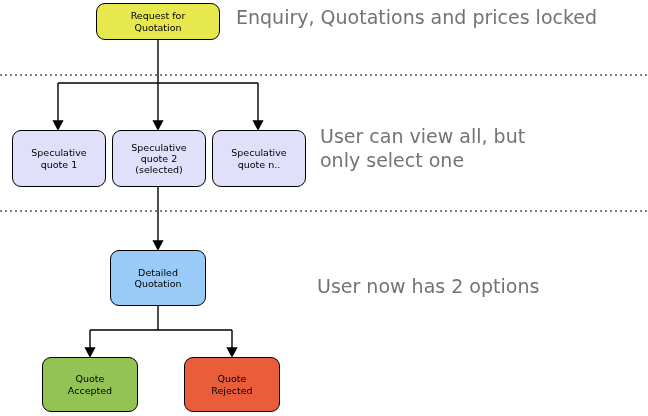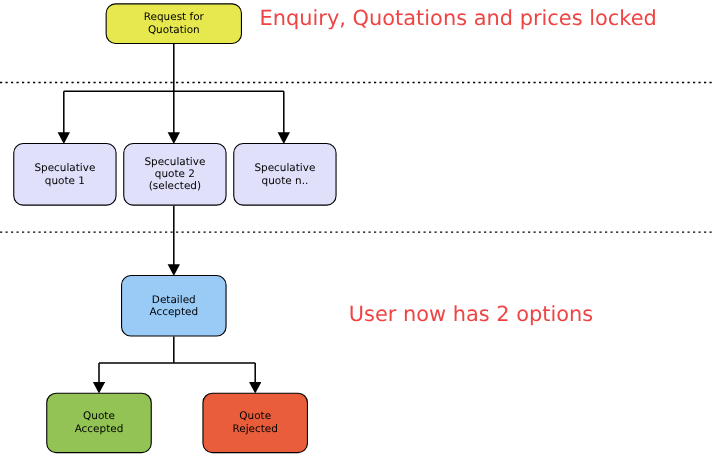--- a/index.html
+++ b/index.html
@@ -93,21 +93,21 @@
   .node-rejected {
     left: 184px;
     top: 357px;
     width: 96px;
     height: 55px;
     background: #ea5d3b;
     font-size: 9.5px;
   }
   .annotation {
     position: absolute;
-    color: #ef4444;
+    color: #737373;
     font-size: 19px;
     line-height: 1.28;
     white-space: pre-line;
     z-index: 6;
   }
   .ann-top    { left: 236px; top: 5px; }
   .ann-middle { left: 320px; top: 124px; }
   .ann-bottom { left: 317px; top: 274px; }
   .phase-label {
     position: absolute;
@@ -164,28 +164,30 @@
 quote 1</div>
 
   <div class="node node-spec2">Speculative
 quote 2
 (selected)</div>
 
   <div class="node node-specn">Speculative
 quote n..</div>
 
   <div class="node node-detailed">Detailed
-Accepted</div>
+Quotation</div>
 
   <div class="node node-accepted">Quote
 Accepted</div>
 
   <div class="node node-rejected">Quote
 Rejected</div>
 
 
 
   <div class="annotation ann-top">Enquiry, Quotations and prices locked</div>
 
+  <div class="annotation ann-middle">User can view all, but
+only select one</div>
 
   <div class="annotation ann-bottom">User now has 2 options</div>
 
 </div>
 
 </body></html>

